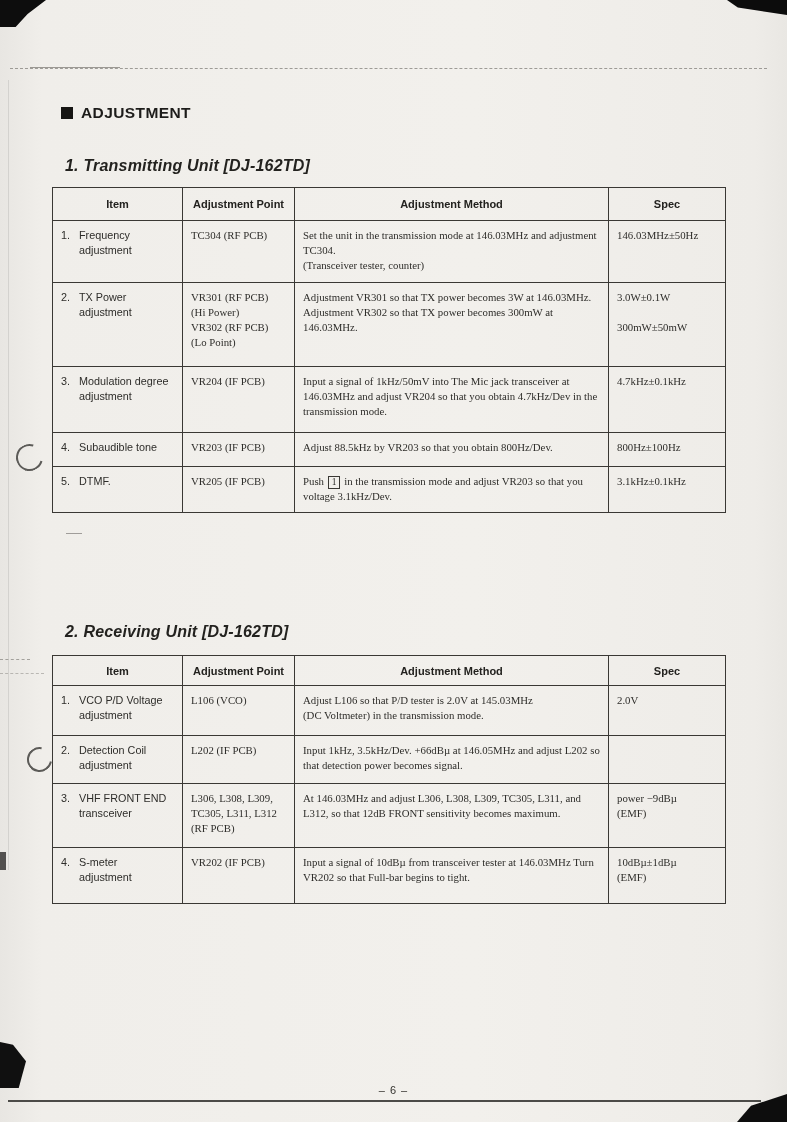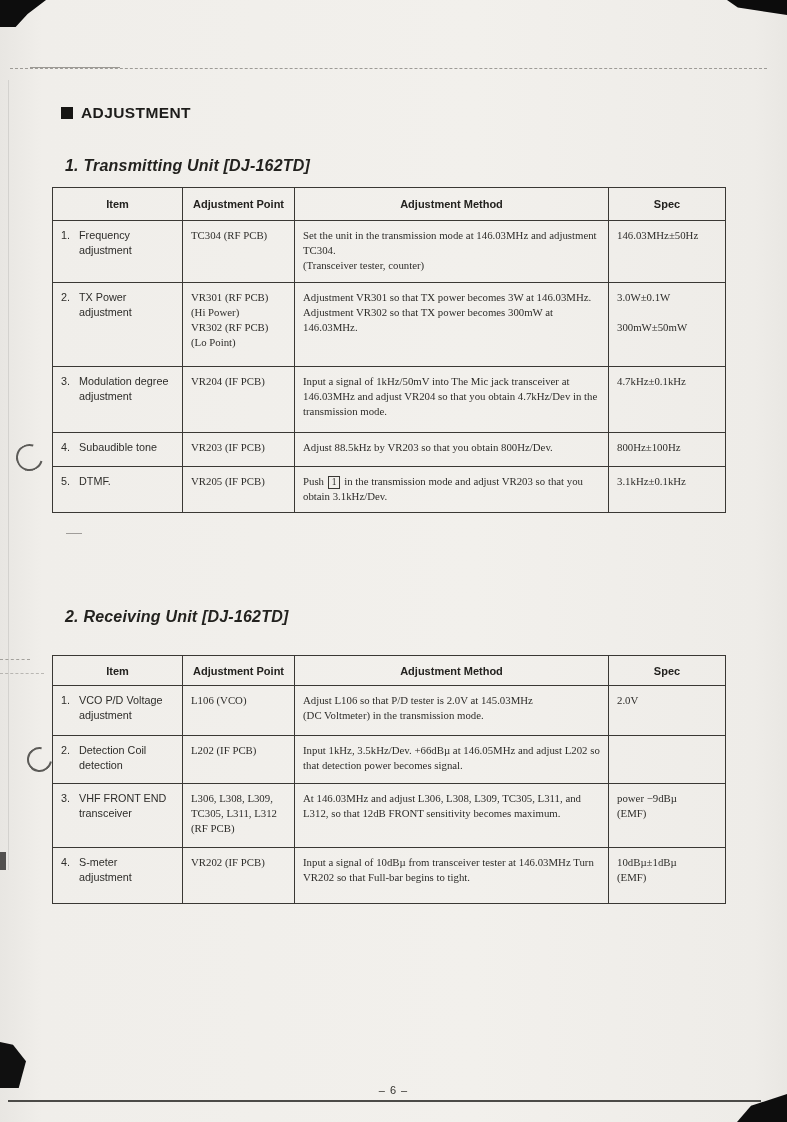--- a/index.html
+++ b/index.html
@@ -36,21 +36,21 @@
   .dash-c { left:66px; top:533px; width:16px; border-top:1.5px solid #6a6864; opacity:.6; }
   .tick-left { left:0; top:852px; width:6px; height:18px; background:#2c2b29; opacity:.8; }
 
   
   .heading { position:absolute; left:61px; top:104px; font-size:15.5px; font-weight:bold;
              letter-spacing:.4px; color:#1d1c1a; display:flex; align-items:center; gap:8px; }
   .heading .sq { display:inline-block; width:12px; height:12px; background:#161513; }
 
   .sec-title { position:absolute; font-size:16px; font-weight:bold; color:#23221f; letter-spacing:.2px;font-style:italic; }
   .sec-1 { left:65px; top:157px; }
-  .sec-2 { left:65px; top:608px; }
+  .sec-2 { left:65px; top:623px; }
 
   table.adj { position:absolute; left:52px; border-collapse:collapse; width:673px;
               font-size:10.8px; color:#2e2d2a; table-layout:fixed; }
   #t1 { top:187px; }
   #t2 { top:655px; }
   table.adj, table.adj th, table.adj td { border:1px solid #3a3834; }
   table.adj { border-width:1.5px; }
   th { font-size:11px; font-weight:bold; text-align:center; vertical-align:middle;
        padding:6px 3px; color:#23221f; }
   td { vertical-align:top; padding:7px 8px; line-height:1.4; }
@@ -169,21 +169,21 @@
         <td class="cell">800Hz±100Hz</td>
       </tr>
       <tr class="h46">
         <td>
           <div class="item-cell">
             <span class="num">5.</span>
             <span class="lbl">DTMF.</span>
           </div>
         </td>
         <td class="cell">VR205 (IF PCB)</td>
-        <td class="cell"><span>Push </span><span class="boxkey">1</span><span> in the transmission mode and adjust VR203 so that you obtain 3.1kHz/Dev.</span></td>
+        <td class="cell"><span>Push </span><span class="boxkey">1</span><span> in the transmission mode and adjust VR203 so that you voltage 3.1kHz/Dev.</span></td>
         <td class="cell">3.1kHz±0.1kHz</td>
       </tr>
     </tbody>
   </table>
 
   <div class="sec-title sec-2">2.  Receiving Unit [DJ-162TD]</div>
 
   <table class="adj" id="t2">
     <colgroup>
         <col class="col-item">
@@ -211,21 +211,21 @@
         <td class="cell">L106 (VCO)</td>
         <td class="cell">Adjust L106 so that P/D tester is 2.0V at 145.03MHz
 (DC Voltmeter) in the transmission mode.</td>
         <td class="cell">2.0V</td>
       </tr>
       <tr class="h48">
         <td>
           <div class="item-cell">
             <span class="num">2.</span>
             <span class="lbl">Detection Coil
-detection</span>
+adjustment</span>
           </div>
         </td>
         <td class="cell">L202 (IF PCB)</td>
         <td class="cell">Input 1kHz, 3.5kHz/Dev. +66dBµ at 146.05MHz and adjust L202 so that detection power becomes signal.</td>
         <td class="cell"></td>
       </tr>
       <tr class="h64">
         <td>
           <div class="item-cell">
             <span class="num">3.</span>

